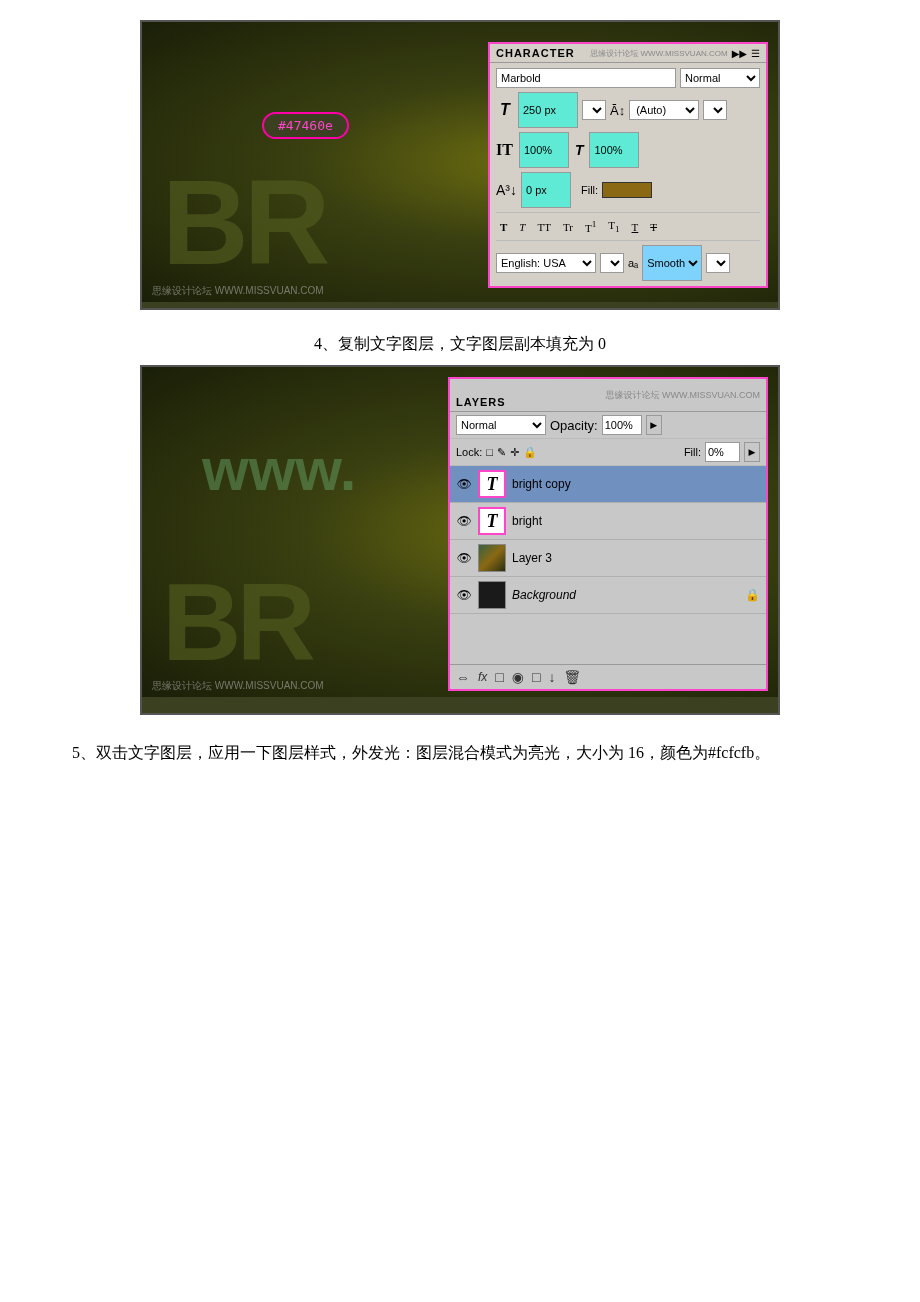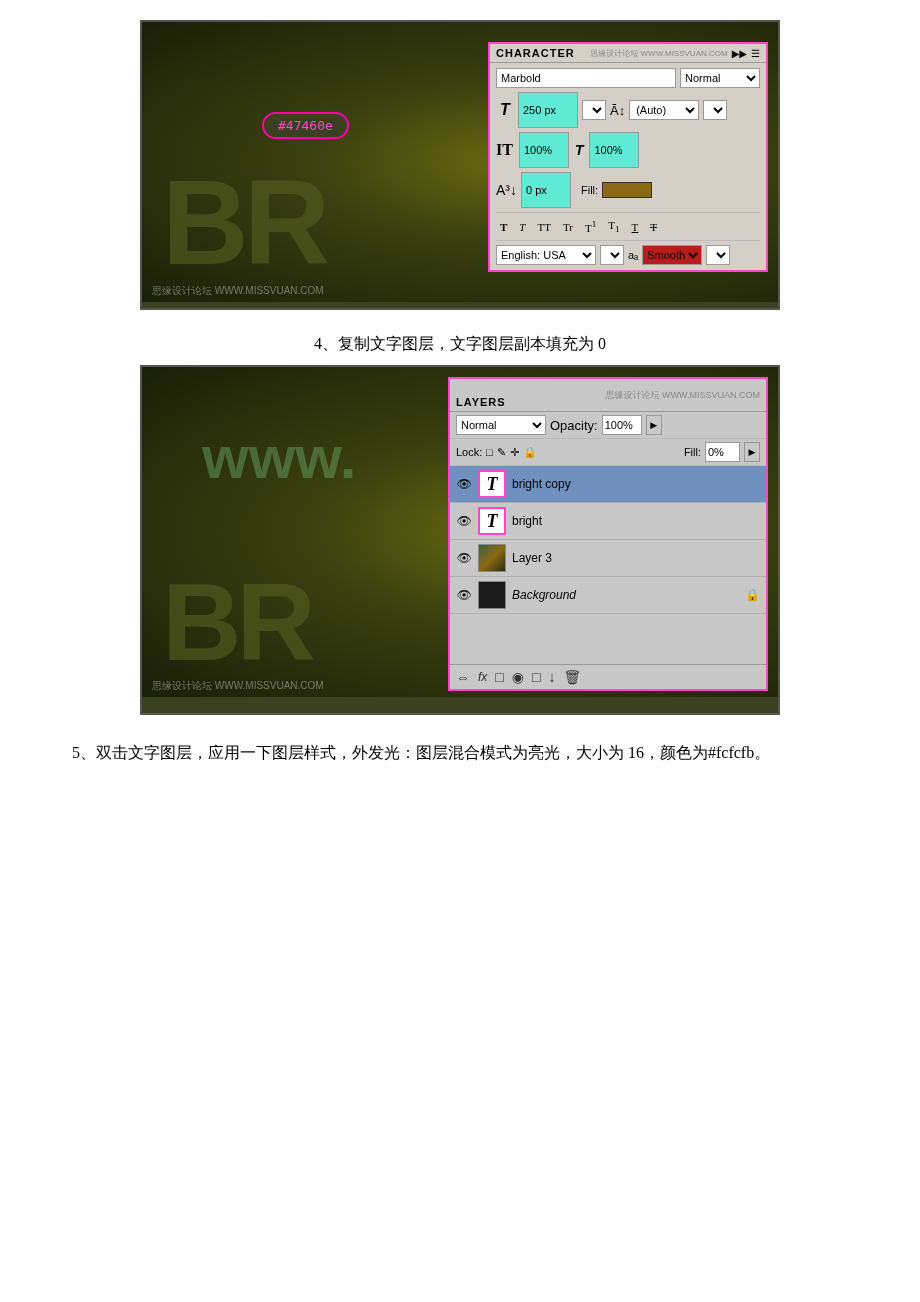--- a/index.html
+++ b/index.html
@@ -234,24 +234,24 @@
       font-size: 11px;
       height: 20px;
       width: 100px;
     }
 
     .aa-icon {
       font-size: 11px;
     }
 
     .smooth-select {
-      background: #b91c1c;
-      border: 1px solid #999;
-      font-size: 11px;
-      height: 20px;
+      background: #7dd3fc;
+      border: 1px solid #999;
+      font-size: 11px;
+      height: 36px;
     }
 
     
     .layers-panel {
       position: absolute;
       top: 10px;
       right: 10px;
       width: 320px;
       background: #c8c8c8;
       border: 2px solid #ff44cc;
@@ -440,21 +440,21 @@
     .para-text {
       font-size: 16px;
       line-height: 1.8;
       margin: 10px 0;
       text-indent: 2em;
       color: #000;
     }
 
     .www-text {
       position: absolute;
-      top: 56px;
+      top: 68px;
       left: 60px;
       font-size: 60px;
       font-weight: 900;
       color: rgba(100,160,100,0.5);
       font-family: Impact, Arial Black, sans-serif;
     }
   </style>
 </head>
 <body>
 

